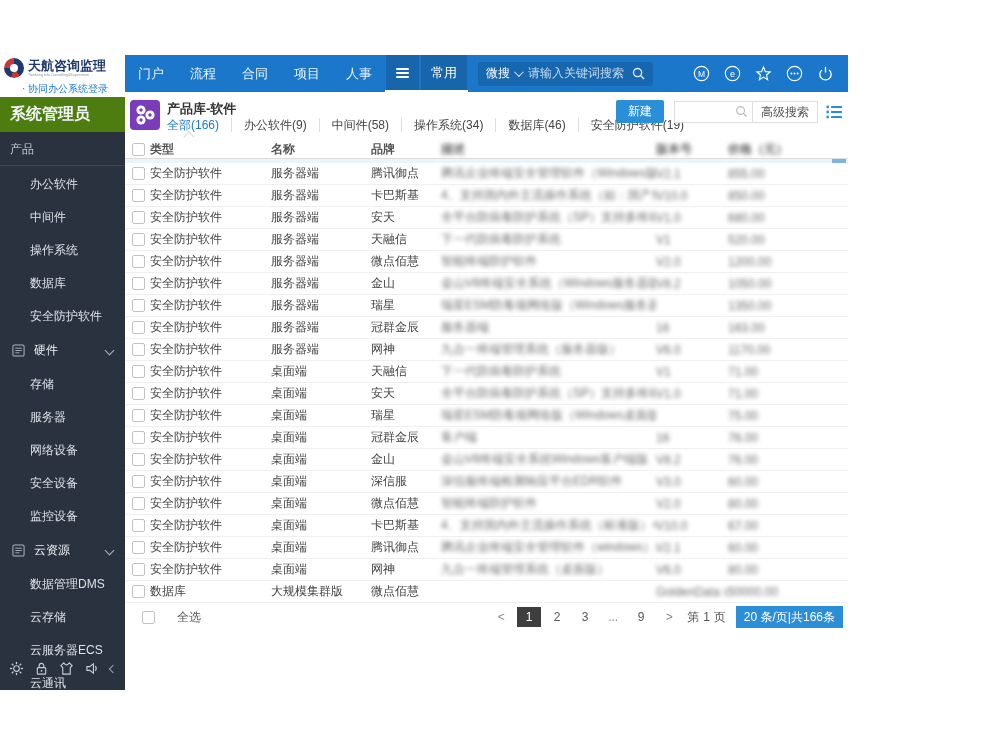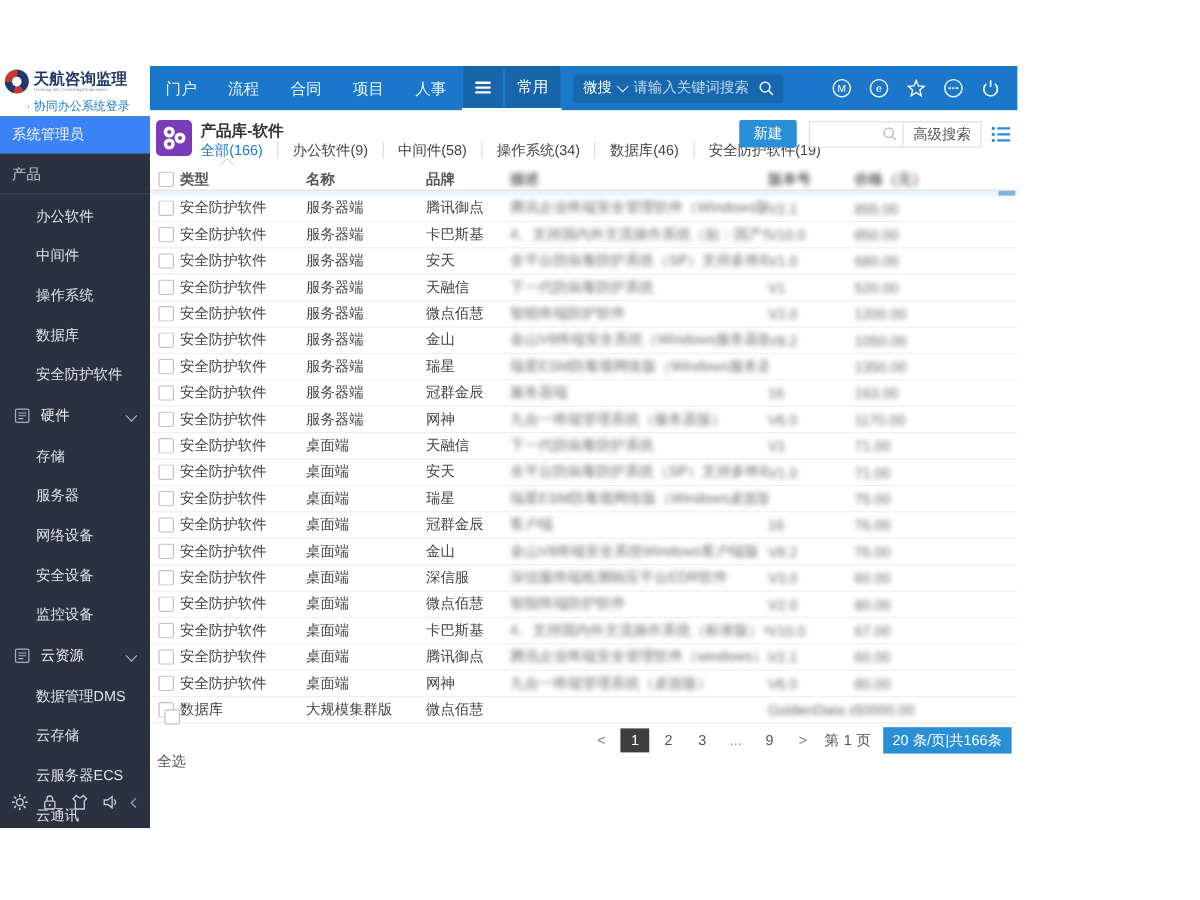--- a/index.html
+++ b/index.html
@@ -31,21 +31,21 @@
   .logo-mark{width:20px;height:20px;border-radius:50%;
              background:conic-gradient(#20386e 0 40%,#c23a34 40% 55%,#20386e 55% 75%,#c23a34 75% 100%);
              position:relative;flex:0 0 auto;}
   .logo-mark::after{content:"";position:absolute;left:6px;top:6px;width:8px;height:8px;border-radius:50%;background:#fff;}
   .brand{font-size:13px;font-weight:bold;color:#1f3a6d;line-height:13px;}
   .brand-sub{font-size:4px;color:#8a93a5;transform:scale(.9);transform-origin:left;}
   .login-link{font-size:10px;color:#1a7ad0;margin:4px 0 0 18px;cursor:pointer;}
 
   
   #sidebar{position:absolute;left:0;top:97px;width:125px;height:593px;background:#2a323f;color:#dfe4ea;}
-  .role{background:#3b82f6;font-size:12px;font-weight:normal;color:#f2f5f8;padding:7px 10px;}
+  .role{background:#4d7c0f;font-size:16px;font-weight:bold;color:#f2f5f8;padding:7px 10px;}
   .side-section{font-size:12px;color:#c3cad4;padding:9px 10px 7px 10px;}
   .side-divider{height:1px;background:#3c4553;margin:0 0 2px 0;}
   .grp-head{display:flex;align-items:center;padding:9px 8px;font-size:12px;color:#eef1f5;cursor:pointer;}
   .grp-head .gicon{width:13px;height:13px;margin:0 9px 0 4px;flex:0 0 auto;}
   .grp-head .glabel{flex:1;}
   .grp-head .chev{width:6px;height:6px;border-right:1px solid #aab3c0;border-bottom:1px solid #aab3c0;
                   transform:rotate(45deg);margin-right:4px;}
   .grp-item{font-size:12px;color:#dde2e9;padding:8px 8px 8px 30px;cursor:pointer;}
   .sidebar-foot{position:absolute;left:0;bottom:8px;width:125px;display:flex;align-items:center;
                 justify-content:space-around;padding:6px 4px;box-sizing:border-box;}
@@ -75,33 +75,33 @@
 
   
   .tbl{position:absolute;left:0;right:0;top:48px;}
   .trow{display:flex;align-items:center;height:21px;border-bottom:1px solid #efefef;font-size:12px;color:#444;}
   .thead{height:18px;border-bottom:1px solid #dcdcdc;color:#555;font-weight:bold;}
   .scrollstrip{height:4px;background:#e9f4fc;position:relative;}
   .scrollstrip .thumb{position:absolute;right:2px;top:0;width:14px;height:4px;background:#7db6e4;}
   .c{box-sizing:border-box;padding-right:6px;overflow:hidden;white-space:nowrap;text-overflow:clip;}
   .c-check{width:25px;flex:0 0 auto;display:flex;justify-content:flex-start;padding-left:7px;}
   .c-type{width:105px;flex:0 0 auto;}
-  .c-name{width:100px;flex:0 0 auto;}
+  .c-name{width:100px;flex:0 0 auto;margin-left:16px;}
   .c-brand{width:70px;flex:0 0 auto;}
   .c-desc{width:215px;flex:0 0 auto;}
   .c-ver{width:72px;flex:0 0 auto;}
   .c-price{width:163px;flex:0 0 auto;}
   .c-src{flex:1;}
   .bl{filter:blur(2.2px);color:#6d6d6d;}
   .blh{filter:blur(2px);color:#666;}
   .cb{width:11px;height:11px;border:1px solid #c2c2c2;border-radius:2px;background:#fff;flex:0 0 auto;cursor:pointer;}
 
   
   .tfoot{display:flex;align-items:center;height:26px;margin-top:1px;font-size:12px;color:#555;}
-  .selall{display:flex;align-items:center;gap:22px;padding-left:6px;flex-direction:column;}
+  .selall{display:flex;align-items:center;gap:22px;padding-left:17px;}
   .pagination{margin-left:auto;display:flex;align-items:center;gap:4px;padding-right:5px;}
   .pg{min-width:18px;height:20px;line-height:20px;text-align:center;padding:0 3px;cursor:pointer;color:#555;}
   .pg.arrow{color:#888;}
   .pg.active{background:#3e3e3e;color:#fff;}
   .pg-jump{display:flex;align-items:center;gap:4px;margin:0 2px;}
   .pg-badge{background:#2b8fd8;color:#fff;height:22px;line-height:22px;padding:0 8px;margin-left:4px;cursor:pointer;}
 </style>
 </head>
 <body>
 

